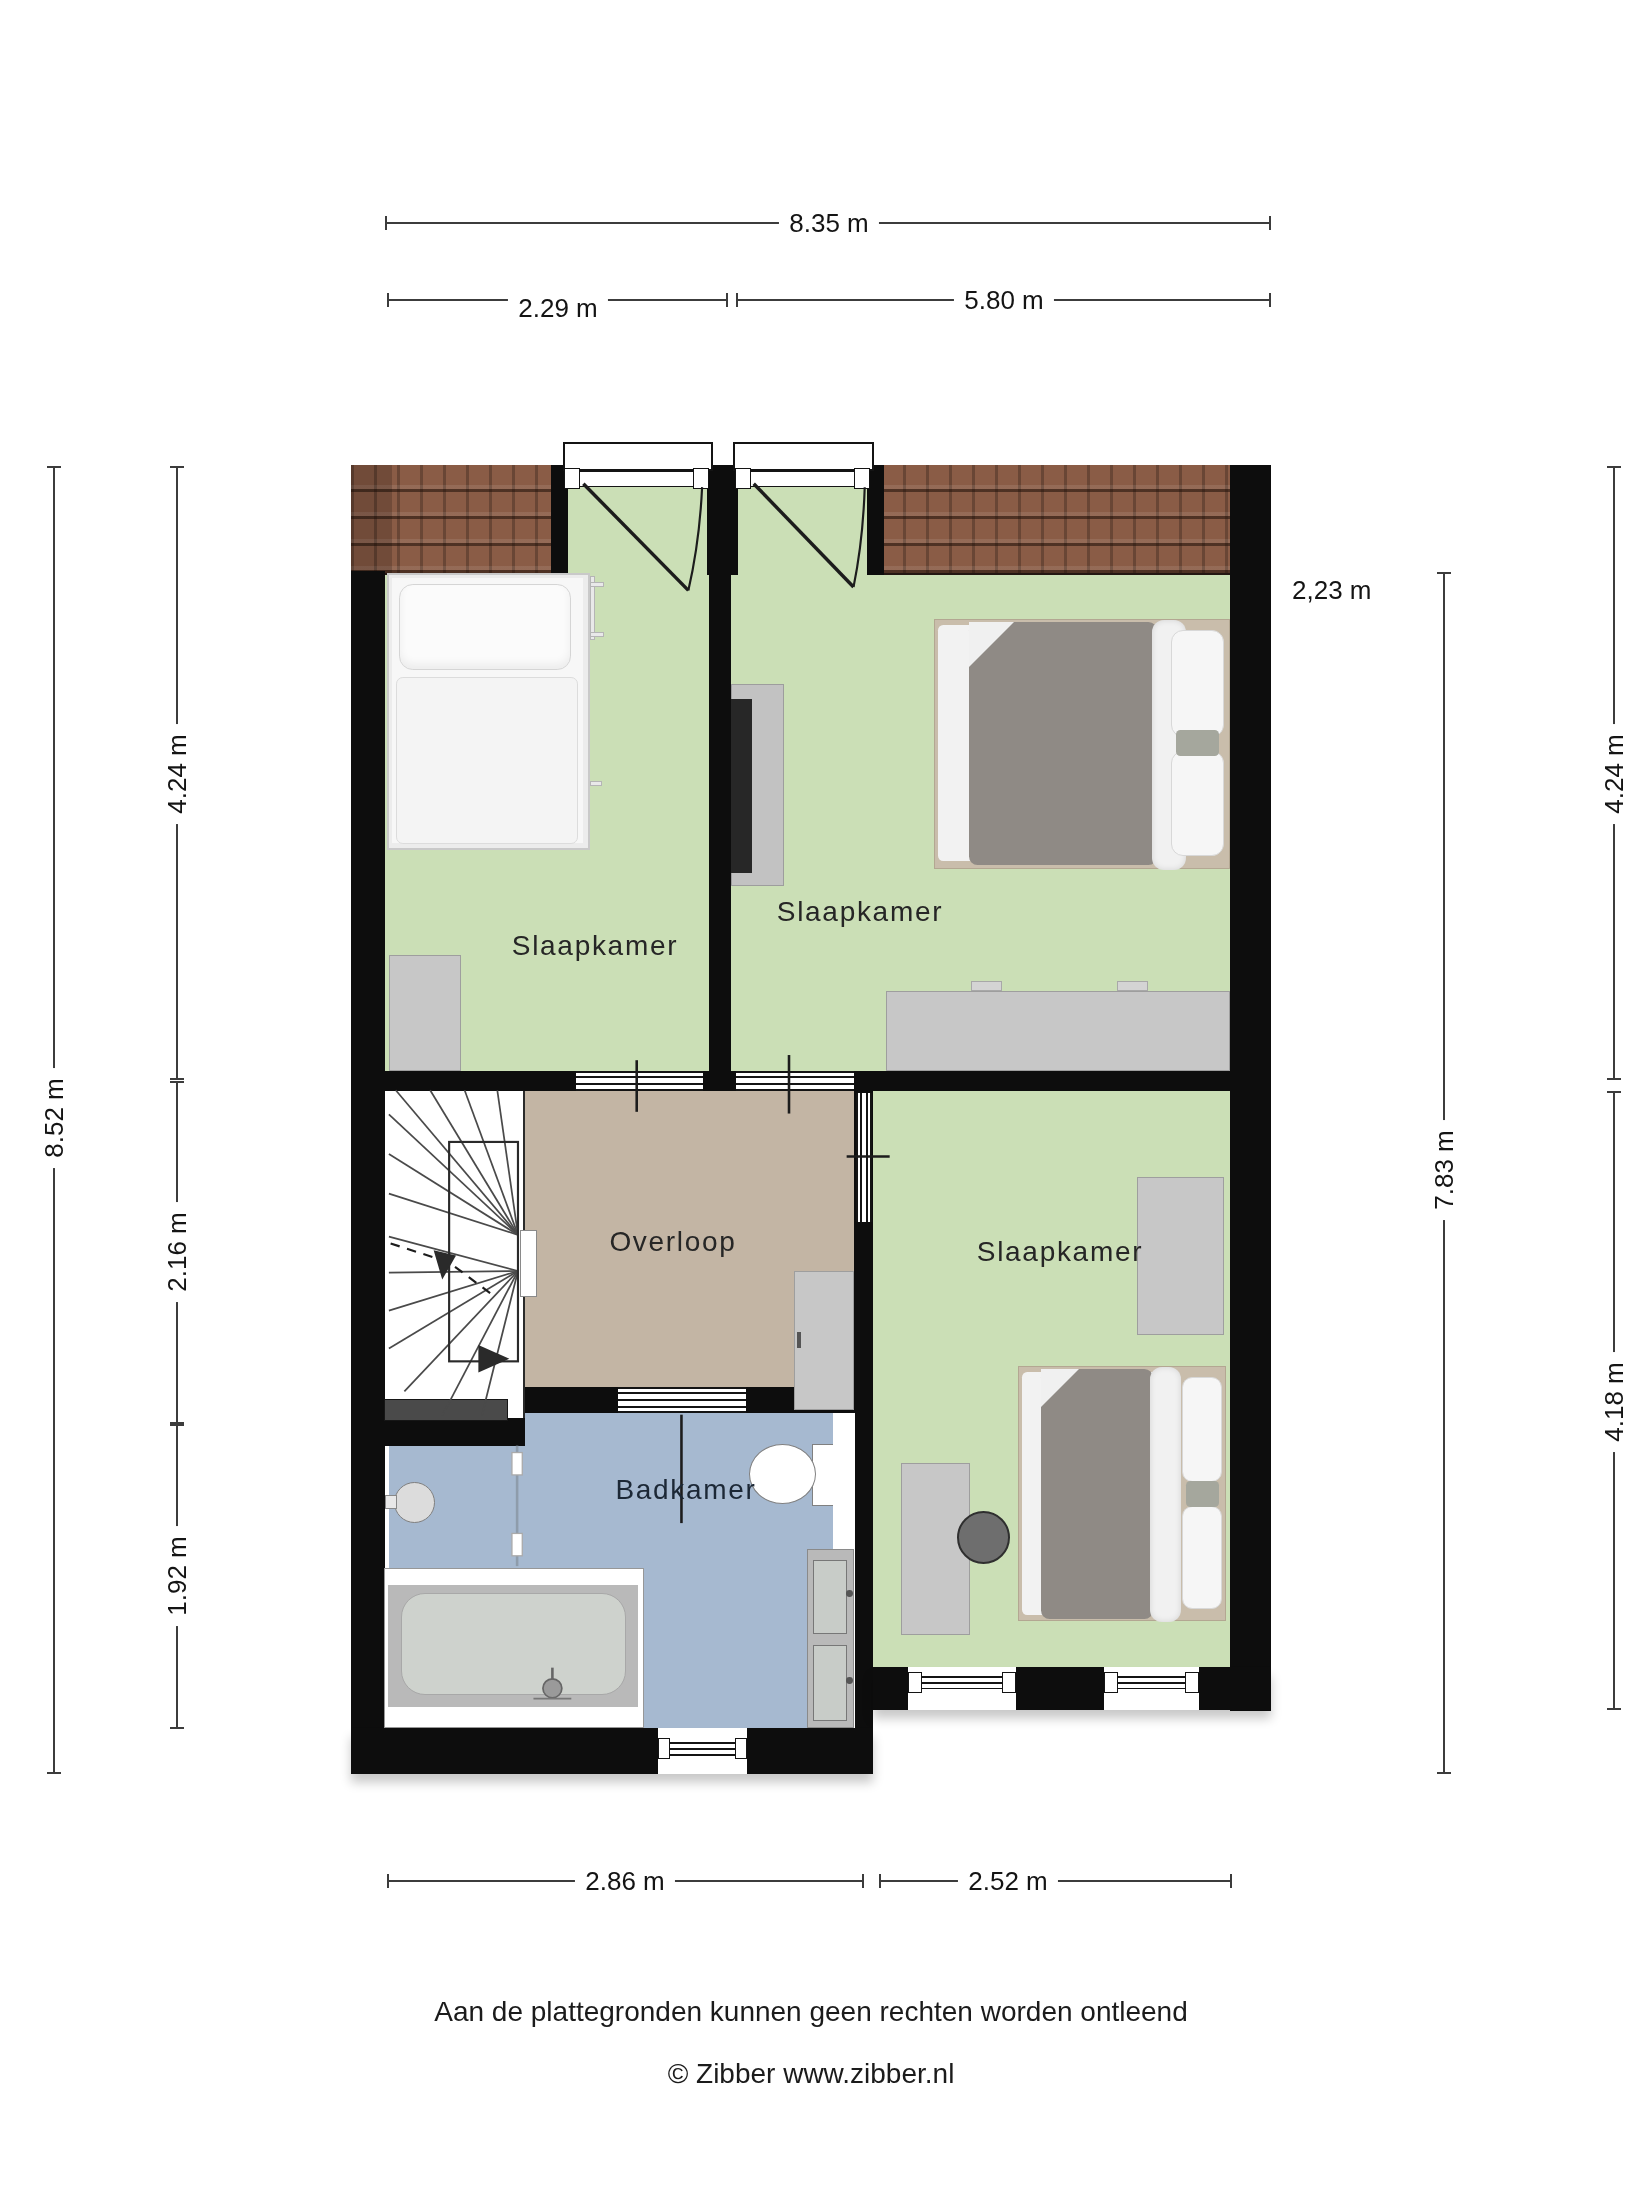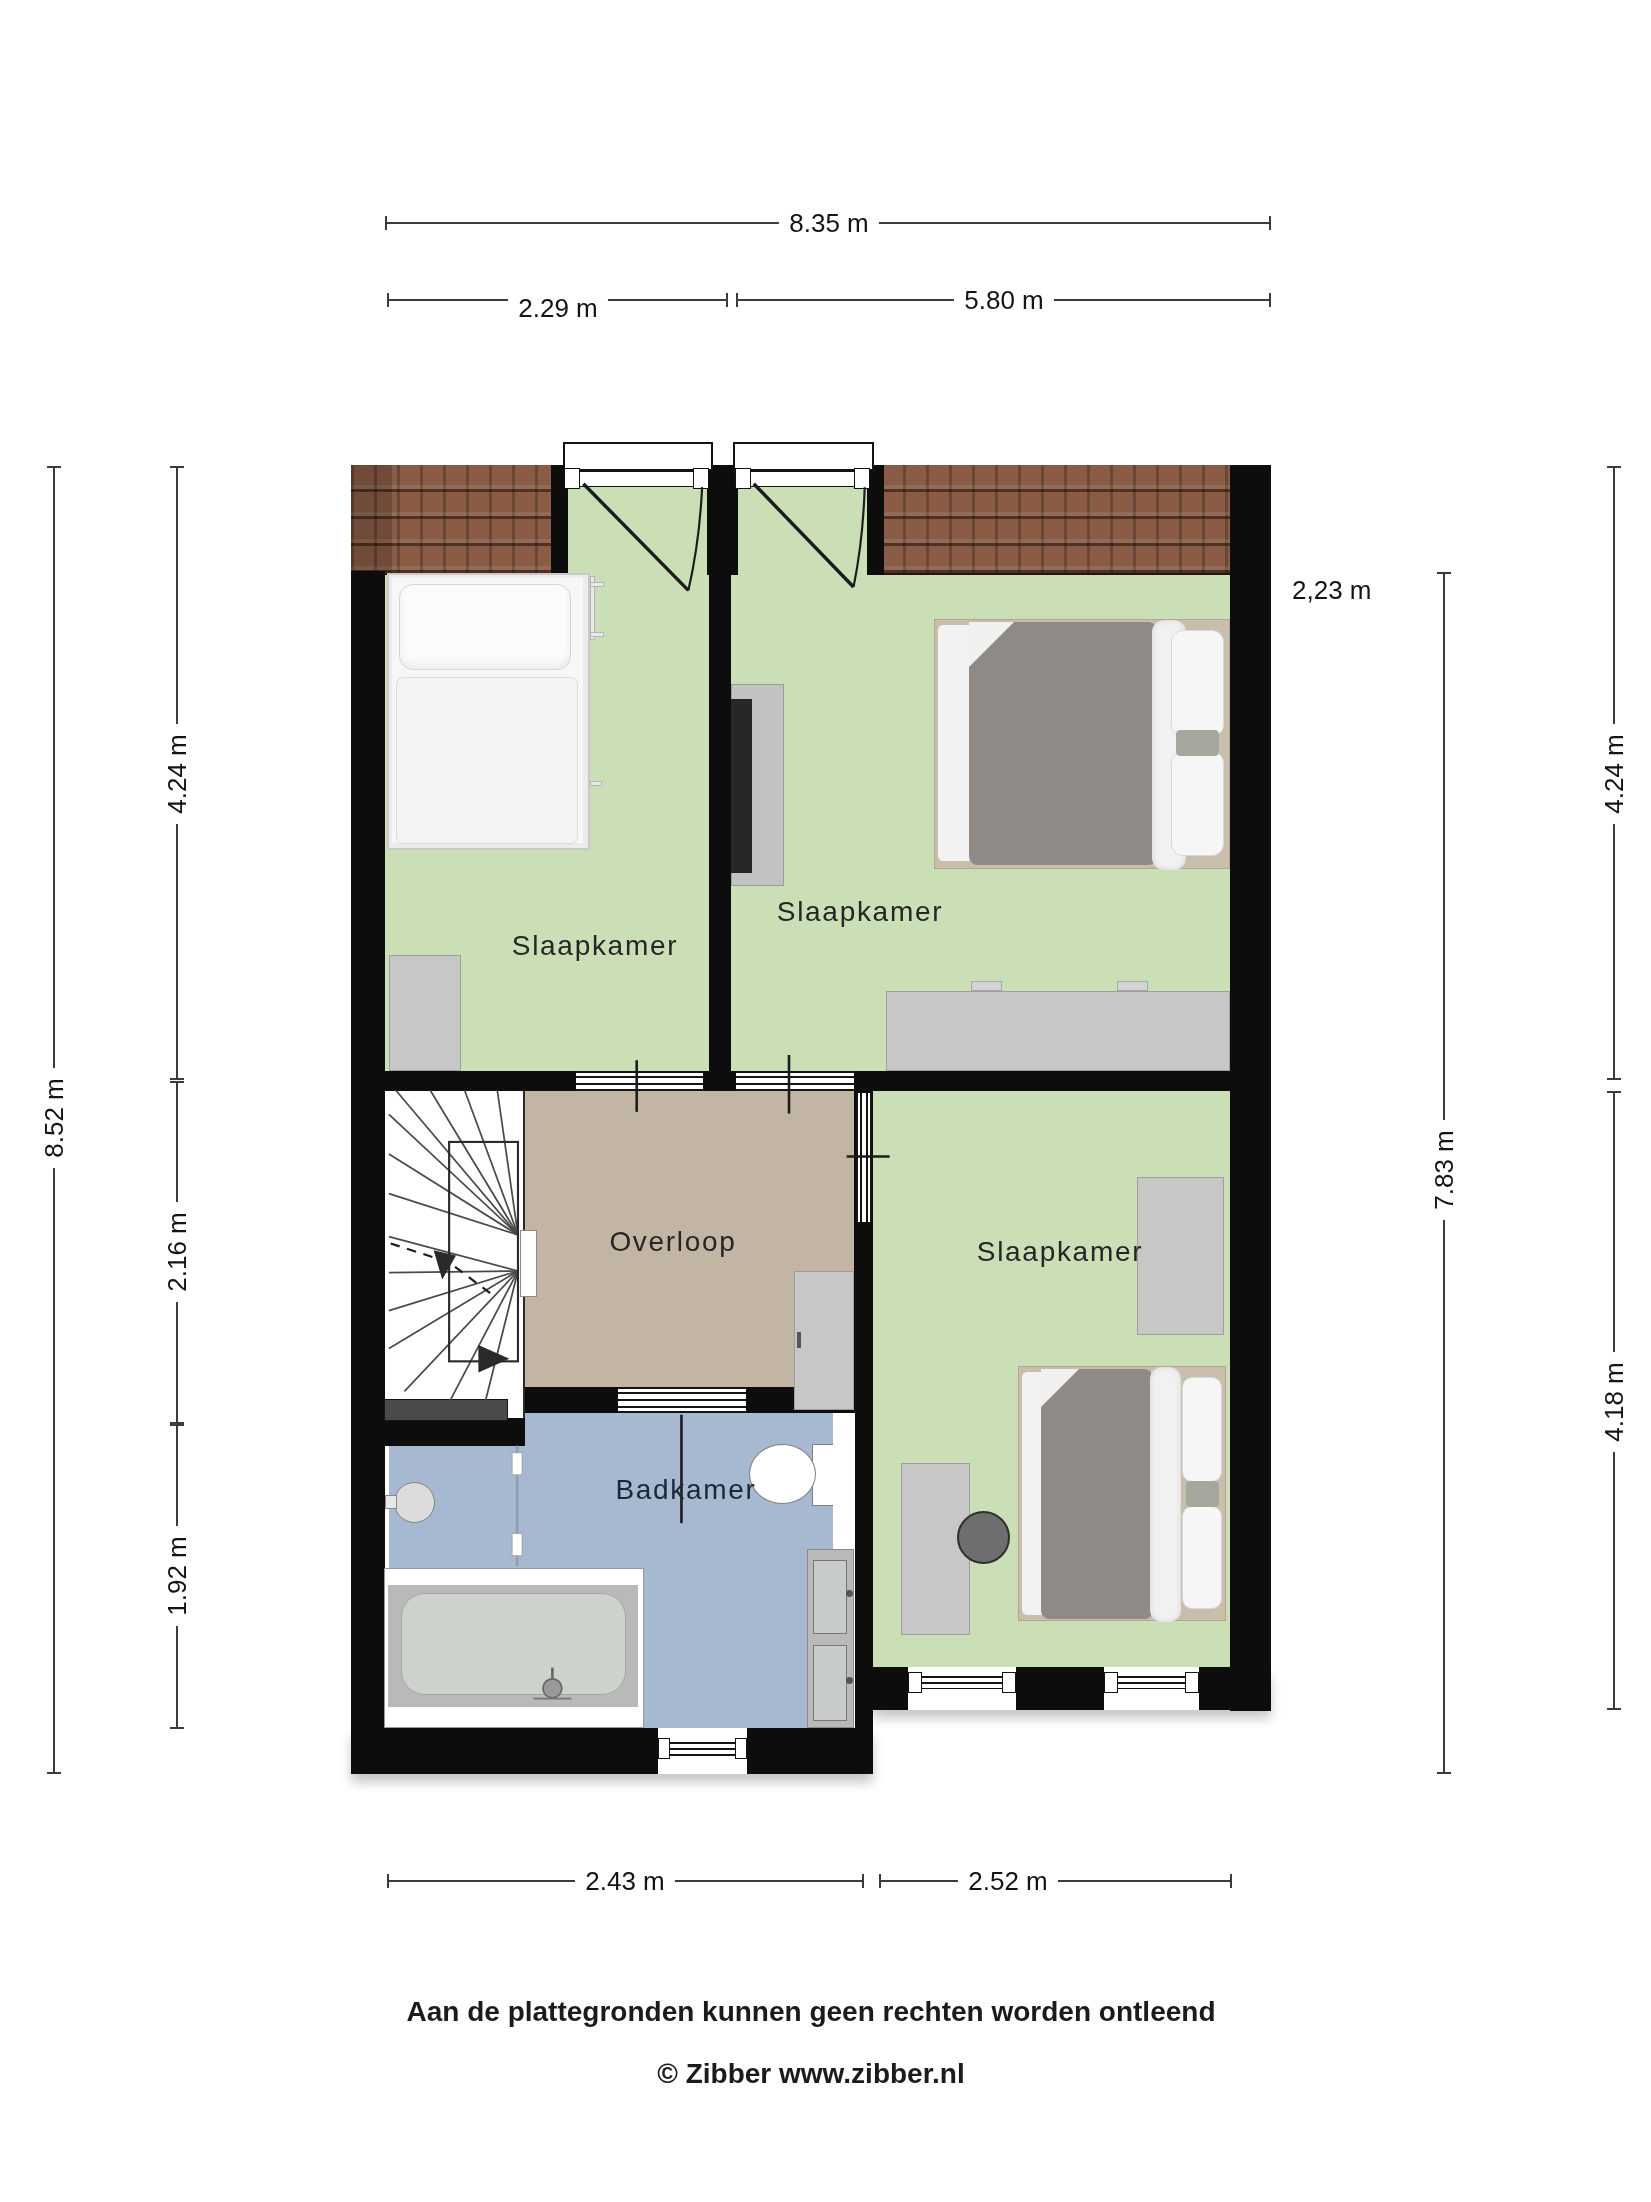--- a/index.html
+++ b/index.html
@@ -37,21 +37,21 @@
       color:#262626;white-space:nowrap;}
   .dim-line-h{position:absolute;height:1.7px;background:#3c3c3c;}
   .dim-line-h::before,.dim-line-h::after{content:"";position:absolute;width:1.7px;height:13.8px;background:#3c3c3c;top:-6px;}
   .dim-line-h::before{left:0;} .dim-line-h::after{right:0;}
   .dim-line-v{position:absolute;width:1.7px;background:#3c3c3c;}
   .dim-line-v::before,.dim-line-v::after{content:"";position:absolute;height:1.7px;width:13.8px;background:#3c3c3c;left:-6px;}
   .dim-line-v::before{top:0;} .dim-line-v::after{bottom:0;}
   .dim-label{position:absolute;transform:translate(-50%,-50%);background:#fff;padding:1.7px 10.3px;
       font-size:26px;color:#141414;white-space:nowrap;}
   .dim-label.rot{transform:translate(-50%,-50%) rotate(-90deg);}
-  .footer-line{position:absolute;transform:translate(-50%,-50%);font-size:28px;color:#1b1b1b;white-space:nowrap;font-weight:bold;}
+  .footer-line{position:absolute;transform:translate(-50%,-50%);font-size:28px;color:#1b1b1b;white-space:nowrap;}
 </style>
 </head>
 <body>
 
 <div class="canvas">
 
   <div class="room green" style="left:385px;top:571px;width:324px;height:500px;"></div>
   <div class="room green" style="left:731px;top:571px;width:499px;height:500px;"></div>
   <div class="room green" style="left:873px;top:1086px;width:357px;height:582px;"></div>
   <div class="room beige" style="left:389px;top:1090px;width:465px;height:297px;"></div>
@@ -261,21 +261,21 @@
   <div class="dim-line-v" style="left:1443px;top:572px;height:1202px;"></div>
   <div class="dim-label rot" style="left:1444px;top:1170px;">7.83 m</div>
 
   <div class="dim-line-v" style="left:1613px;top:466px;height:614px;"></div>
   <div class="dim-label rot" style="left:1614px;top:774px;">4.24 m</div>
 
   <div class="dim-line-v" style="left:1613px;top:1091px;height:619px;"></div>
   <div class="dim-label rot" style="left:1614px;top:1402px;">4.18 m</div>
 
   <div class="dim-line-h" style="left:387px;top:1880px;width:477px;"></div>
-  <div class="dim-label" style="left:625px;top:1881px;">2.43 m</div>
+  <div class="dim-label" style="left:625px;top:1881px;">2.86 m</div>
 
   <div class="dim-line-h" style="left:879px;top:1880px;width:353px;"></div>
   <div class="dim-label" style="left:1008px;top:1881px;">2.52 m</div>
 
   <div class="footer-line" style="left:811px;top:2012px;">Aan de plattegronden kunnen geen rechten worden ontleend</div>
   <div class="footer-line" style="left:811px;top:2074px;">© Zibber www.zibber.nl</div>
 
 </div>
 
 

